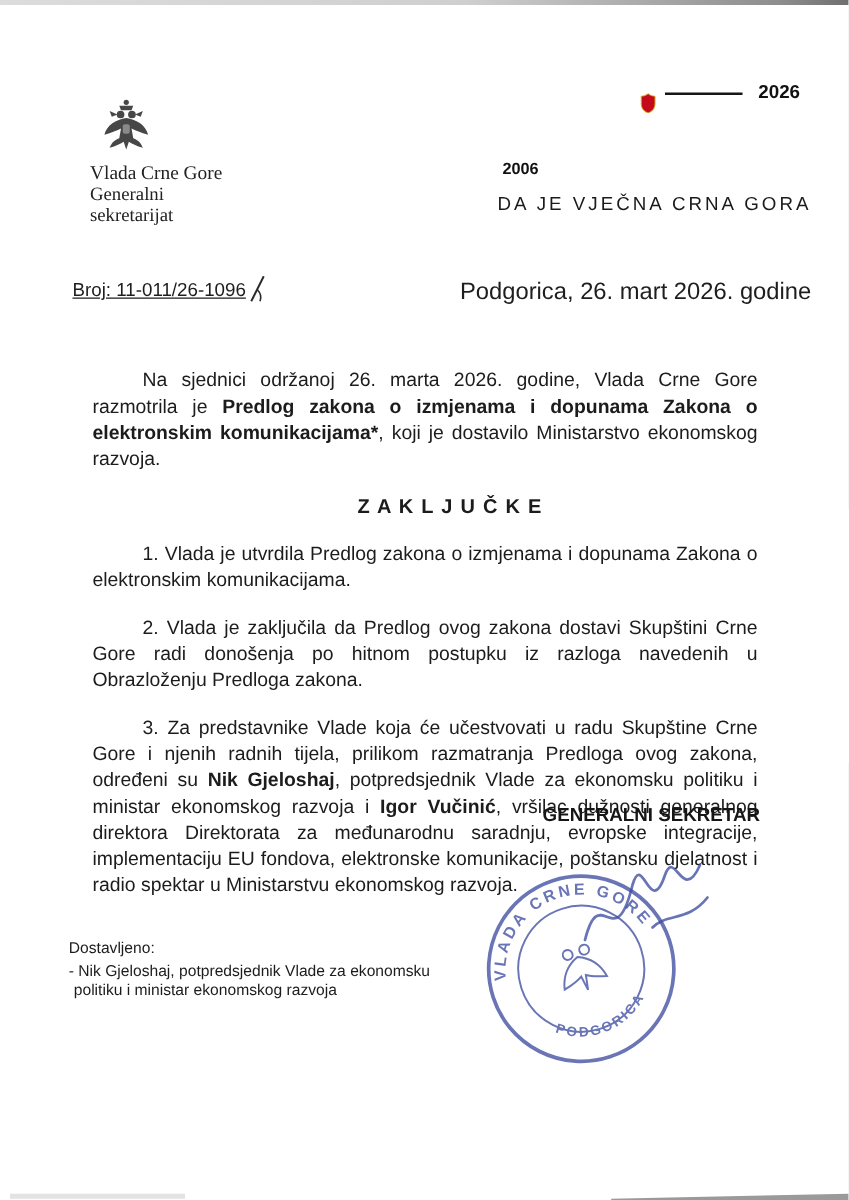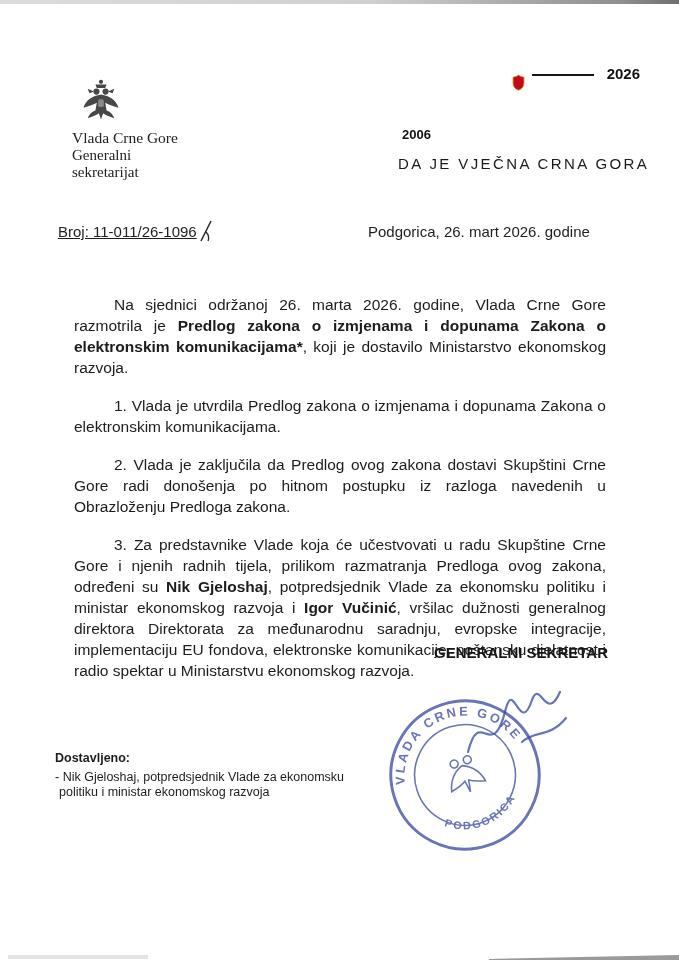--- a/index.html
+++ b/index.html
@@ -29,38 +29,38 @@
   .logo-topline { position:absolute; right:46px; top:12px; width:62px; height:2px; background:#161616; }
   .logo-year-right { position:absolute; right:0px; top:3px; font-size:15px; font-weight:700; color:#111; }
   .logo-year-left { position:absolute; left:4px; bottom:12px; font-size:13px; font-weight:700; color:#111; }
   .logo-crest { position:absolute; left:50%; margin-left:-7px; top:12px; }
   .logo-tagline { text-align:center; font-size:15px; letter-spacing:2.4px; margin-top:1px;
     color:#1a1a1a; white-space:nowrap; }
 
   
   .ref-number { position:absolute; left:58px; top:219px; font-size:15px;text-decoration:underline; }
   .ref-mark { display:inline-block; vertical-align:-6px; margin-left:1px; }
-  .ref-place { position:absolute; left:368px; top:223px; font-size:15px; }
+  .ref-place { position:absolute; left:368px; top:223px; font-size:19px; }
 
   
   .content { position:absolute; left:57px; top:277px; width:566px;
     font-size:15.5px; line-height:21px; text-align:justify; color:#1c1c1c; }
   .content p { margin:17px; text-indent:40px; }
   .content .bold { font-weight:700; }
   .heading { text-align:center; text-indent:0; font-weight:700; font-size:16px;
     letter-spacing:1px; margin:13px 0 12px 0; }
 
   
   .sig { position:absolute; left:392px; top:644px; width:216px; text-align:right;
     font-weight:700; font-size:15px; color:#161616; }
   .sig-name { margin-top:2px; }
 
   
   .footer { position:absolute; left:55px; top:751px; font-size:12.5px; line-height:15.5px; color:#1c1c1c; }
-  .footer-label { font-weight:700; margin-bottom:3px; }
+  .footer-label { font-weight:400; margin-bottom:3px; }
   .footer-line2 { padding-left:4px; }
 
   
   .stamp { position:absolute; left:386px; top:696px; width:158px; height:158px;
     transform:rotate(-18deg); opacity:0.82; }
   .scribble { position:absolute; left:462px; top:678px; opacity:0.9; }
 </style>
 </head>
 <body>
 
@@ -106,20 +106,21 @@
   <div class="ref-number">
     <span>Broj: 11-011/26-1096</span><span class="ref-mark"><svg width="16" height="24" viewBox="0 0 16 24">
           <path d="M3,22 L13,2" stroke="#2a2a2a" stroke-width="1.6" fill="none"></path>
           <path d="M8,13 q4,4 2,9" stroke="#2a2a2a" stroke-width="1.3" fill="none"></path>
         </svg></span>
   </div>
   <div class="ref-place">Podgorica, 26. mart 2026. godine</div>
 
   <div class="content">
     <p><span>Na sjednici održanoj 26. marta 2026. godine, Vlada Crne Gore razmotrila je </span><span class="bold">Predlog zakona o izmjenama i dopunama Zakona o elektronskim komunikacijama*</span><span>, koji je dostavilo Ministarstvo ekonomskog razvoja.</span></p>
+    <p class="heading">Z A K L J U Č K E</p>
     <p>1. Vlada je utvrdila Predlog zakona o izmjenama i dopunama Zakona o elektronskim komunikacijama.</p>
     <p>2. Vlada je zaključila da Predlog ovog zakona dostavi Skupštini Crne Gore radi donošenja po hitnom postupku iz razloga navedenih u Obrazloženju Predloga zakona.</p>
     <p><span>3. Za predstavnike Vlade koja će učestvovati u radu Skupštine Crne Gore i njenih radnih tijela, prilikom razmatranja Predloga ovog zakona, određeni su </span><span class="bold">Nik Gjeloshaj</span><span>, potpredsjednik Vlade za ekonomsku politiku i ministar ekonomskog razvoja i </span><span class="bold">Igor Vučinić</span><span>, vršilac dužnosti generalnog direktora Direktorata za međunarodnu saradnju, evropske integracije, implementaciju EU fondova, elektronske komunikacije, poštansku djelatnost i radio spektar u Ministarstvu ekonomskog razvoja.</span></p>
   </div>
 
   <div class="sig">
     <div>GENERALNI SEKRETAR</div>
   </div>
 
   <div class="stamp">

